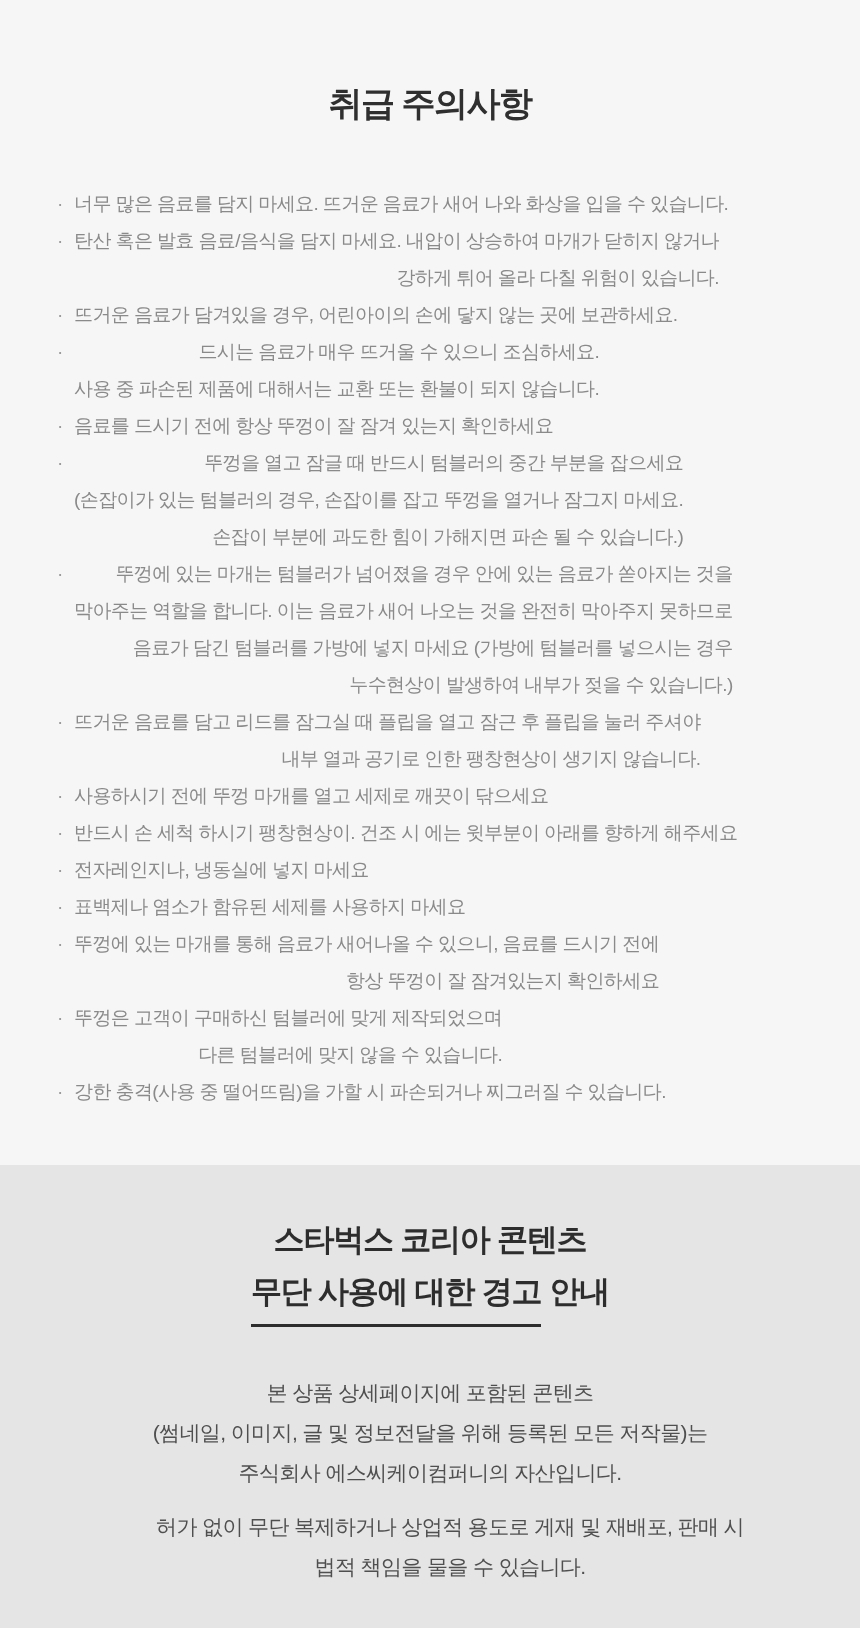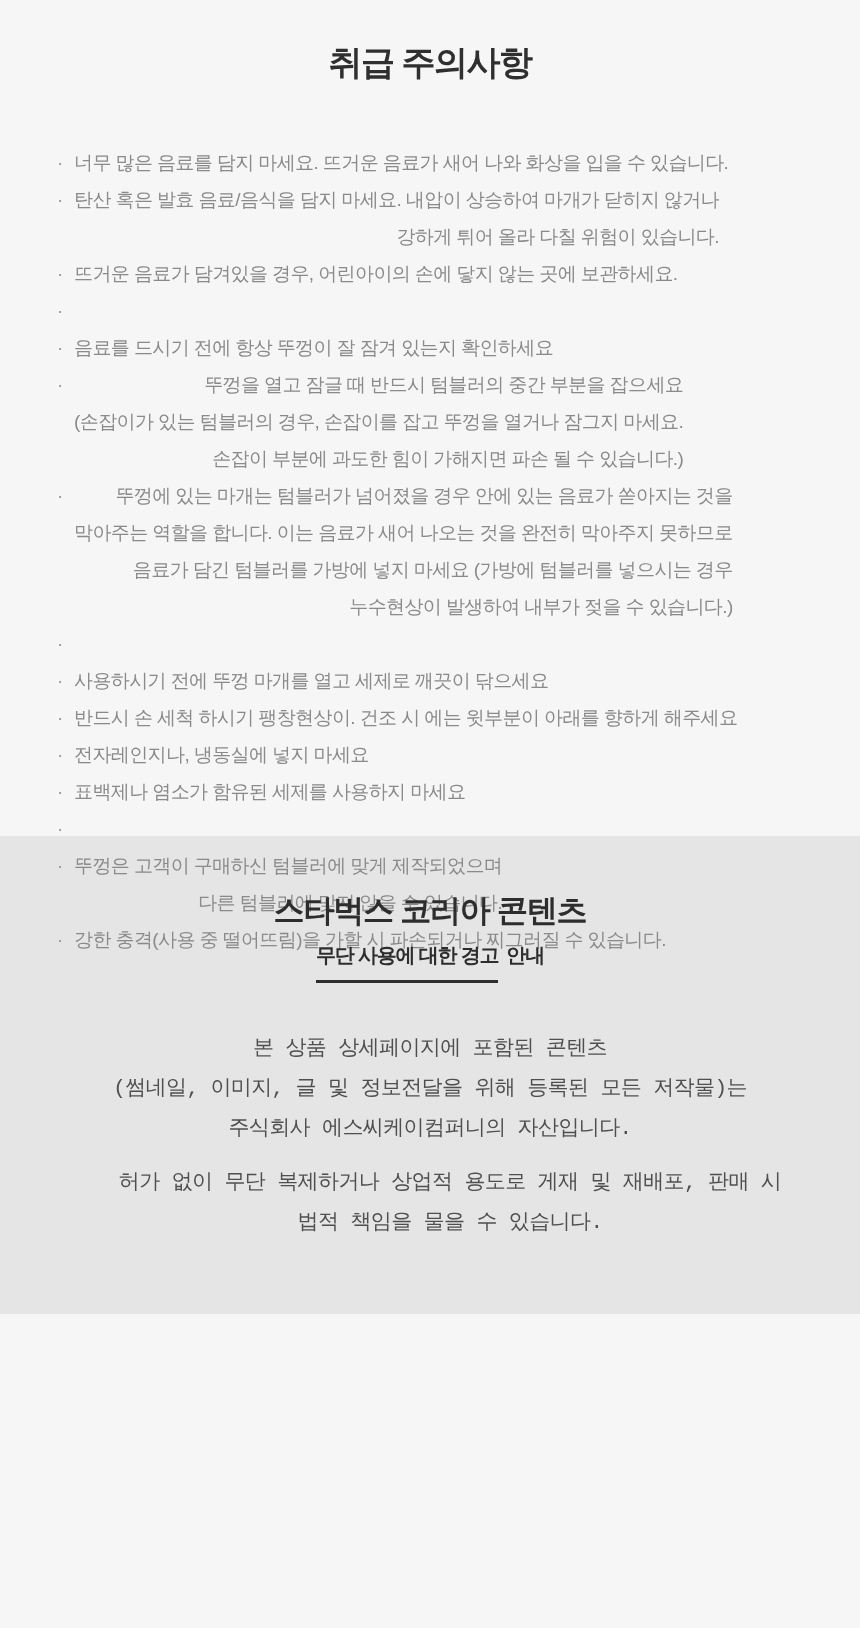--- a/index.html
+++ b/index.html
@@ -7,22 +7,22 @@
   body {
     height: 1628px;
     overflow: hidden;
     background: #f6f6f6;
     font-family: "Liberation Sans", "DejaVu Sans", sans-serif;
     -webkit-font-smoothing: antialiased;
   }
 
   
   .precautions {
-    height: 836px;
-    padding-top: 40px;
+    height: 1165px;
+    padding-top: 81px;
   }
   .page-title {
     text-align: center;
     font-size: 34px;
     font-weight: 700;
     color: #2f2f2f;
     letter-spacing: -1.5px;
   }
   .list {
     margin-top: 58px;
@@ -58,39 +58,38 @@
   }
   .notice-h1 {
     font-size: 31px;
     font-weight: 700;
     color: #2d2d2d;
     letter-spacing: -1.2px;
     line-height: 50px;
   }
   .notice-h2 {
     margin-top: 6px;
-    font-size: 20px;
+    font-size: 31px;
     font-weight: 700;
     color: #2d2d2d;
     letter-spacing: -1.2px;
   }
   .underlined {
     display: inline-block;
     padding-bottom: 11px;
     border-bottom: 3px solid #2d2d2d;
   }
   .h2-rest { margin-left: 8px; }
   .notice-body { margin-top: 46px; }
   .notice-body p {
     font-size: 21px;
     line-height: 40px;
     color: #4f4f4f;
     letter-spacing: -0.6px;
     white-space: pre-line;
-    font-family: Liberation Mono, monospace;
   }
   .notice-body p + p { margin-top: 14px; margin-left: 40px; }
 </style>
 </head>
 <body>
 
 <section class="precautions">
   <h1 class="page-title">취급 주의사항</h1>
 
   <div class="list">
@@ -102,59 +101,65 @@
         <span class="bullet">·</span>
         <span class="item-text">탄산 혹은 발효 음료/음식을 담지 마세요. 내압이 상승하여 마개가 닫히지 않거나
 강하게 튀어 올라 다칠 위험이 있습니다.</span>
       </div>
       <div class="item">
         <span class="bullet">·</span>
         <span class="item-text">뜨거운 음료가 담겨있을 경우, 어린아이의 손에 닿지 않는 곳에 보관하세요.</span>
       </div>
       <div class="item">
         <span class="bullet">·</span>
+        <span class="item-text">드시는 음료가 매우 뜨거울 수 있으니 조심하세요.
+사용 중 파손된 제품에 대해서는 교환 또는 환불이 되지 않습니다.</span>
       </div>
       <div class="item">
         <span class="bullet">·</span>
         <span class="item-text">음료를 드시기 전에 항상 뚜껑이 잘 잠겨 있는지 확인하세요</span>
       </div>
       <div class="item">
         <span class="bullet">·</span>
         <span class="item-text">뚜껑을 열고 잠글 때 반드시 텀블러의 중간 부분을 잡으세요
 (손잡이가 있는 텀블러의 경우, 손잡이를 잡고 뚜껑을 열거나 잠그지 마세요.
 손잡이 부분에 과도한 힘이 가해지면 파손 될 수 있습니다.)</span>
       </div>
       <div class="item">
         <span class="bullet">·</span>
         <span class="item-text">뚜껑에 있는 마개는 텀블러가 넘어졌을 경우 안에 있는 음료가 쏟아지는 것을
 막아주는 역할을 합니다. 이는 음료가 새어 나오는 것을 완전히 막아주지 못하므로
 음료가 담긴 텀블러를 가방에 넣지 마세요 (가방에 텀블러를 넣으시는 경우
 누수현상이 발생하여 내부가 젖을 수 있습니다.)</span>
       </div>
       <div class="item">
         <span class="bullet">·</span>
+        <span class="item-text">뜨거운 음료를 담고 리드를 잠그실 때 플립을 열고 잠근 후 플립을 눌러 주셔야
+내부 열과 공기로 인한 팽창현상이 생기지 않습니다.</span>
       </div>
       <div class="item">
         <span class="bullet">·</span>
         <span class="item-text">사용하시기 전에 뚜껑 마개를 열고 세제로 깨끗이 닦으세요</span>
       </div>
       <div class="item">
         <span class="bullet">·</span>
         <span class="item-text">반드시 손 세척 하시기 팽창현상이. 건조 시 에는 윗부분이 아래를 향하게 해주세요</span>
       </div>
       <div class="item">
         <span class="bullet">·</span>
         <span class="item-text">전자레인지나, 냉동실에 넣지 마세요</span>
       </div>
       <div class="item">
         <span class="bullet">·</span>
         <span class="item-text">표백제나 염소가 함유된 세제를 사용하지 마세요</span>
       </div>
       <div class="item">
         <span class="bullet">·</span>
+        <span class="item-text">뚜껑에 있는 마개를 통해 음료가 새어나올 수 있으니, 음료를 드시기 전에
+항상 뚜껑이 잘 잠겨있는지 확인하세요</span>
       </div>
       <div class="item">
         <span class="bullet">·</span>
         <span class="item-text">뚜껑은 고객이 구매하신 텀블러에 맞게 제작되었으며
 다른 텀블러에 맞지 않을 수 있습니다.</span>
       </div>
       <div class="item">
         <span class="bullet">·</span>
         <span class="item-text">강한 충격(사용 중 떨어뜨림)을 가할 시 파손되거나 찌그러질 수 있습니다.</span>
       </div>

